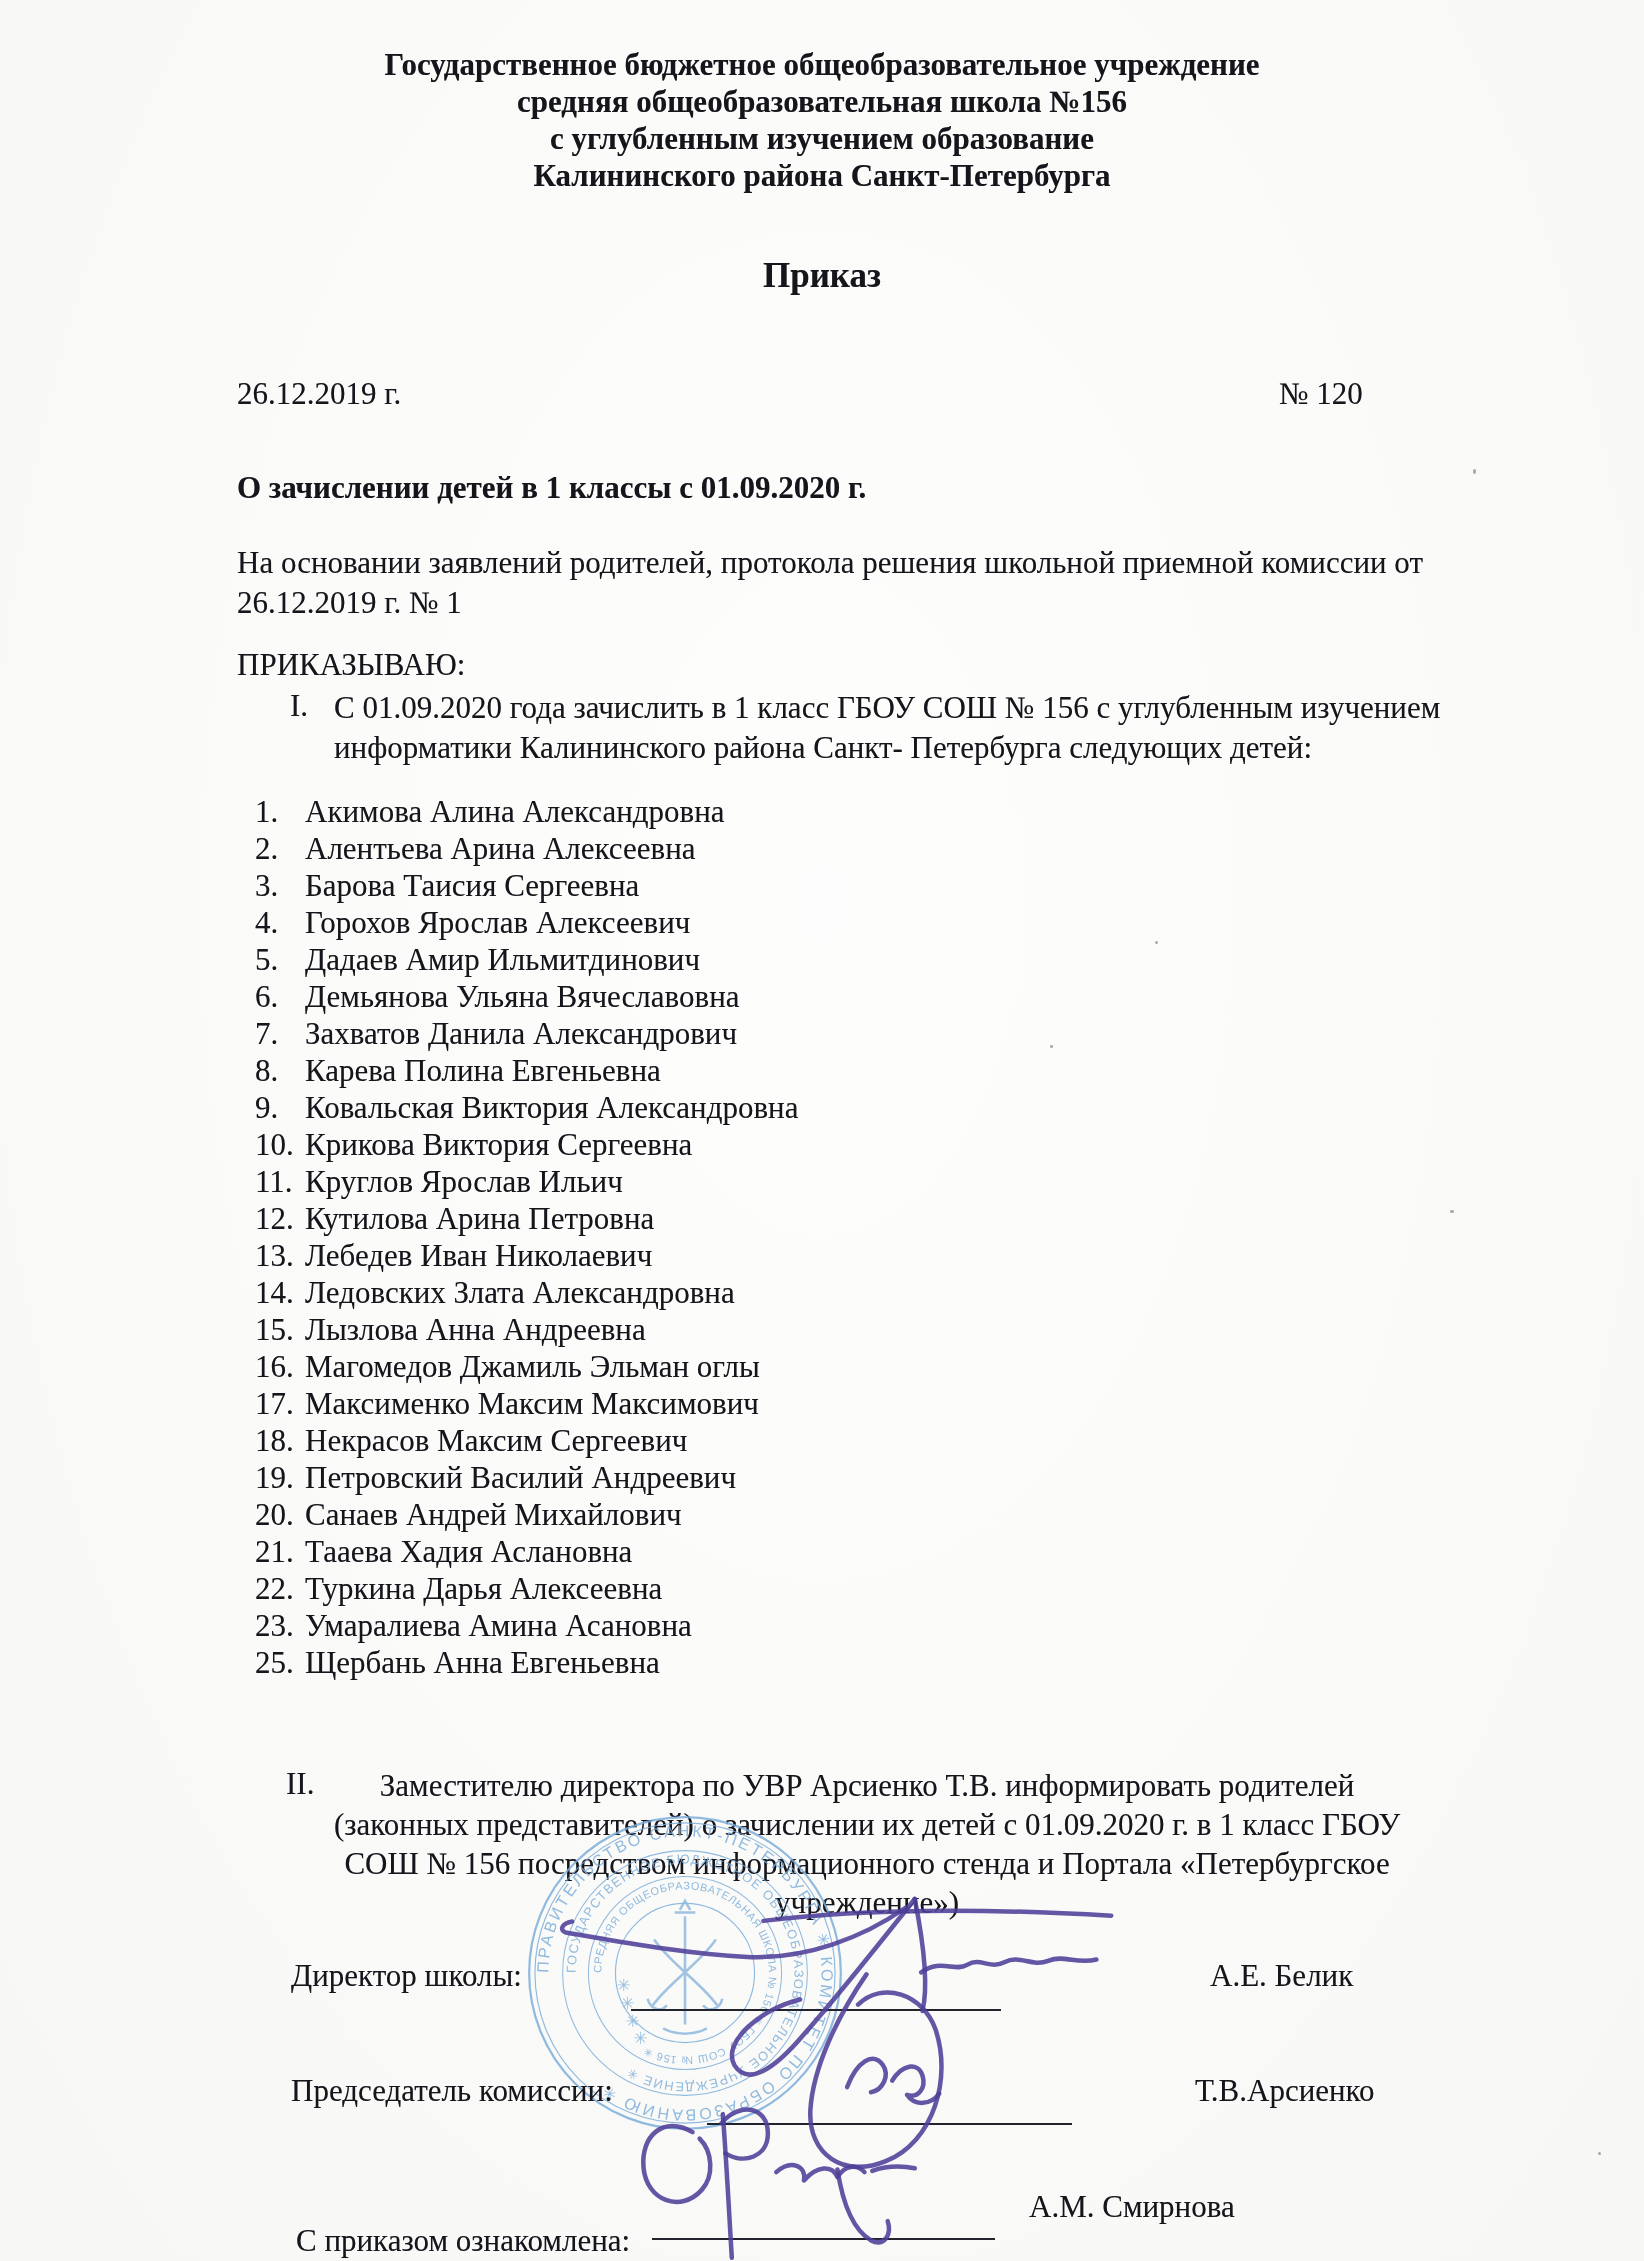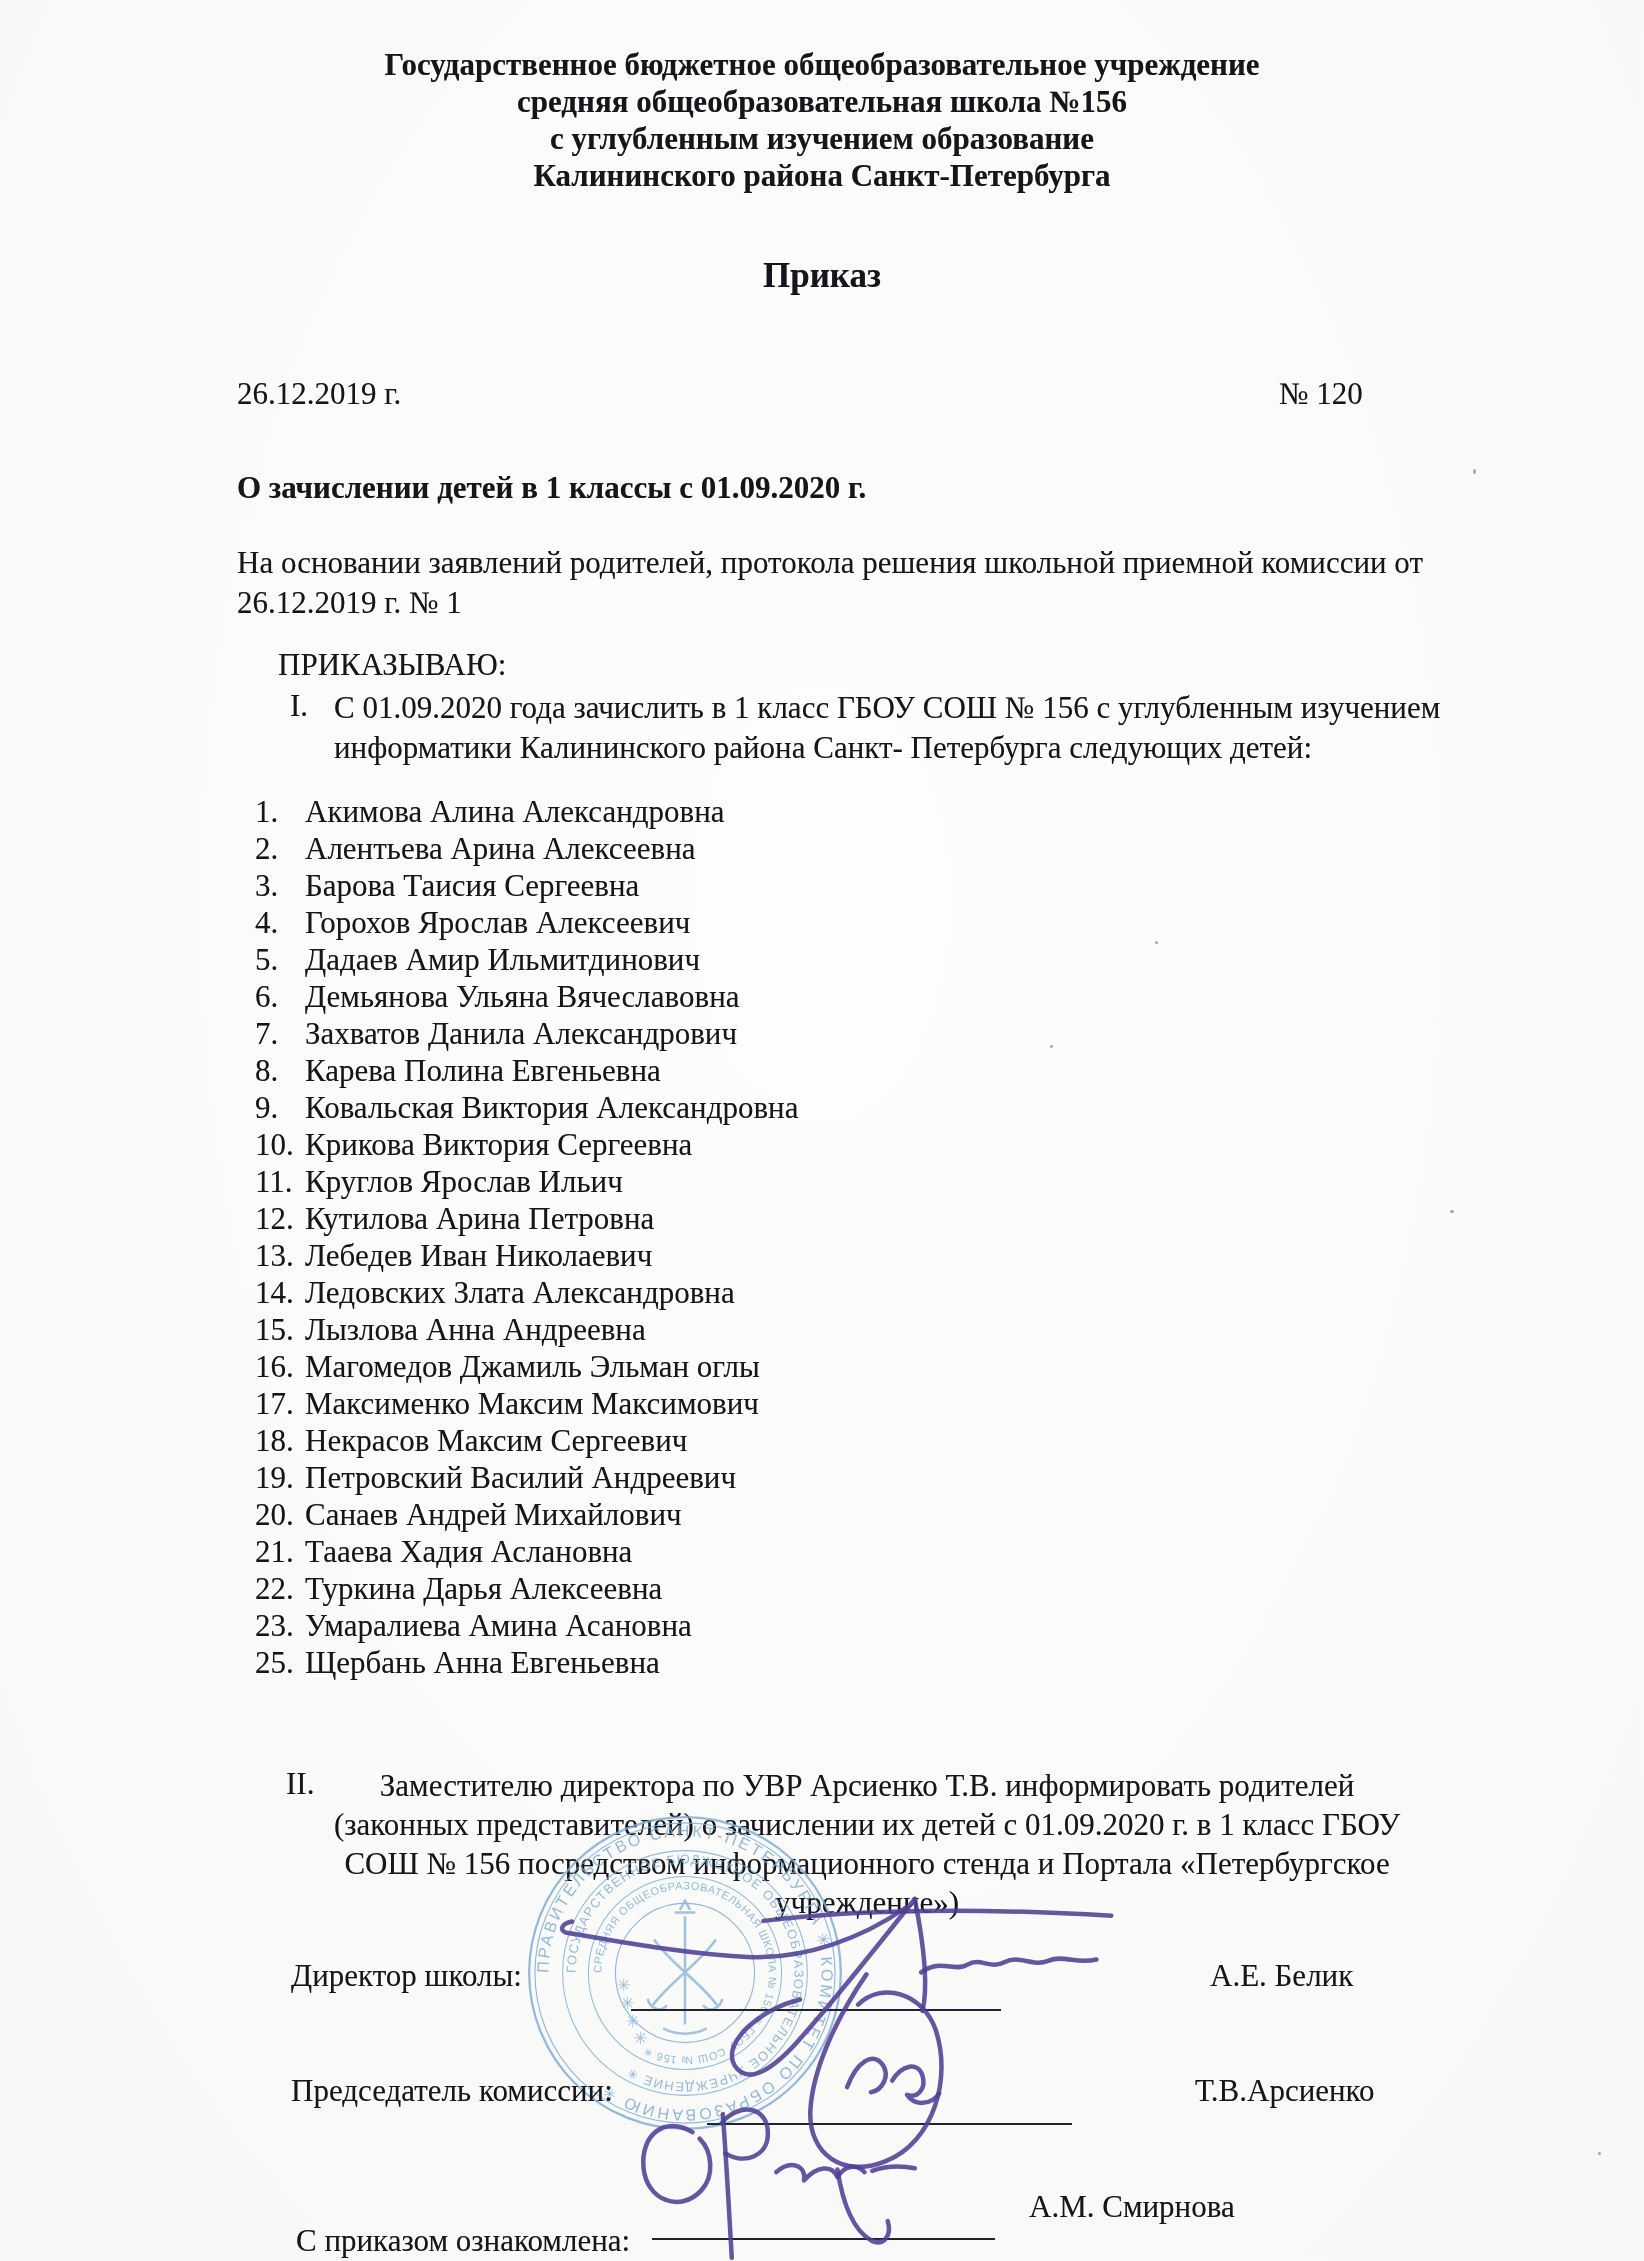--- a/index.html
+++ b/index.html
@@ -17,21 +17,21 @@
   .txt { text-shadow: 0 0 0.6px rgba(25,25,35,.38); white-space:nowrap; }
 
   .header { position:absolute; top:46px; left:0; width:100%; text-align:center; font-weight:bold; line-height:37px; }
   .order-title { position:absolute; top:256px; left:0; width:100%; text-align:center; font-weight:bold; font-size:35px; }
 
   .date-row-date   { position:absolute; top:376px; left:237px; }
   .date-row-number { position:absolute; top:376px; left:1279px; }
 
   .subject { position:absolute; top:470px; left:237px; font-weight:bold; }
   .basis   { position:absolute; top:543px; left:237px; line-height:40px; }
-  .decree  { position:absolute; top:647px; left:237px;margin-left:41px; }
+  .decree  { position:absolute; top:647px; left:237px; }
 
   .item1-num  { position:absolute; top:688px; left:290px; }
   .item1-text { position:absolute; top:688px; left:334px; line-height:40px; }
 
   .children-list { position:absolute; top:794px; left:255px; list-style:none; margin:0; padding:0; }
   .children-list li { height:37px; }
   .children-list .num { display:inline-block; width:50px; }
 
   .item2-num  { position:absolute; top:1766px; left:286px; }
   .item2-text { position:absolute; top:1766px; left:334px; line-height:39px;text-align:center; }

